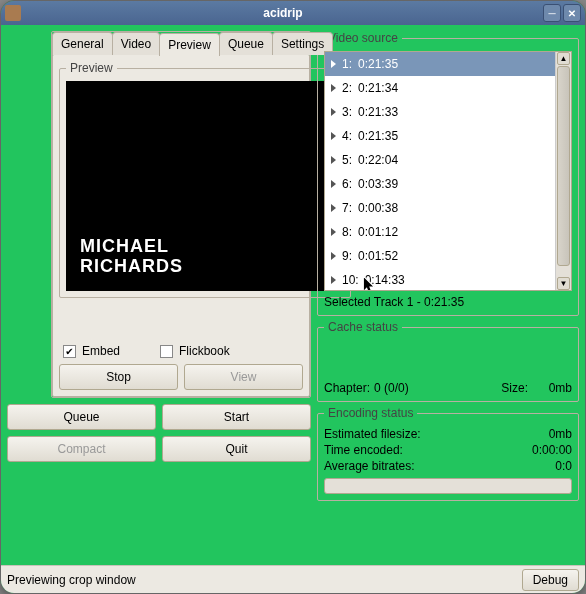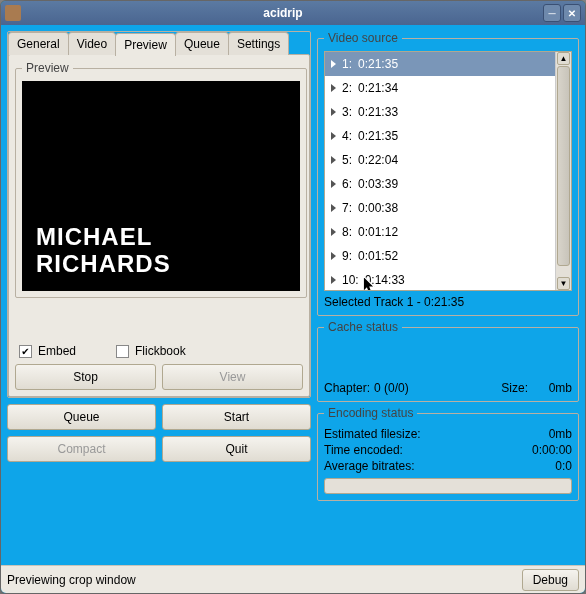--- a/index.html
+++ b/index.html
@@ -1,37 +1,37 @@
 <!DOCTYPE html>
 <html><head>
 <meta charset="utf-8">
 <style>
   * { box-sizing: border-box; margin: 0; padding: 0; }
   body { font-family: sans-serif; font-size: 12px; color: #000; background: #888; }
-  .window { width: 586px; height: 594px; background: #0ea5e9; border: 1px solid #666; border-radius: 6px; overflow: hidden; box-shadow: 0 4px 12px rgba(0,0,0,0.4); }
+  .window { width: 586px; height: 594px; background: #22c55e; border: 1px solid #666; border-radius: 14px; overflow: hidden; box-shadow: 0 4px 12px rgba(0,0,0,0.4); }
   .titlebar { height: 24px; background: linear-gradient(to bottom,#5b7aa2,#4a6590); display:flex; align-items:center; color:#fff; font-weight:bold; padding:0 4px; }
   .titlebar .title { flex:1; text-align:center; }
   .titlebar .win-btn { width:18px; height:18px; background:#6e89ac; border:1px solid #3a5074; border-radius:3px; margin-left:2px; display:flex; align-items:center; justify-content:center; font-size:10px; color:#fff; }
   .titlebar .app-icon { width:16px; height:16px; background:#a97b50; border-radius:2px; margin-right:4px; }
   .content { display:flex; padding:6px; gap:6px; height: calc(100% - 24px - 28px); }
   .left-col { width: 304px; display:flex; flex-direction:column; gap:6px; }
   .right-col { flex:1; display:flex; flex-direction:column; gap:4px; }
 
   fieldset { border:1px solid #b8b0a2; border-radius:2px; padding:6px; }
   legend { padding:0 4px; color:#444; }
 
   
-  .tab-notebook { border:1px solid #b8b0a2; border-radius:2px; padding-top:0; }
+  .tab-notebook { border:1px solid #b8b0a2; border-radius:2px; padding-top:0;margin-left:44px; }
   .tabrow { display:flex; gap:0; position:relative; top:0; }
   .tab { padding:4px 8px; border:1px solid #b8b0a2; border-bottom:none; background:#e4e0d8; border-top-left-radius:4px; border-top-right-radius:4px; margin-right:-1px; cursor:pointer; }
   .tab.active { background:#ece9e2; position:relative; top:1px; font-weight:normal; }
   .tabpage { border:1px solid #b8b0a2; border-radius:2px; padding:6px; margin-top:-1px; background:#ece9e2; }
 
   .preview-video { width:278px; height:210px; background:#000; display:flex; align-items:flex-end; padding:14px; color:#fff; font-family:sans-serif; font-weight:bold; letter-spacing:1px; line-height:1.1; }
-  .preview-video .overlay { font-size:24px; text-shadow:1px 1px 1px #000; }
+  .preview-video .overlay { font-size:18px; text-shadow:1px 1px 1px #000; }
 
   .checkbox-row { display:flex; gap:40px; margin:6px 4px; }
   .checkbox { display:flex; align-items:center; gap:6px; }
   .cb { width:13px; height:13px; border:1px solid #888; background:#fff; display:flex; align-items:center; justify-content:center; font-size:10px; }
 
   .btn-row { display:flex; gap:6px; }
   .btn { flex:1; height:26px; border:1px solid #b0a890; border-radius:3px; background:linear-gradient(to bottom,#f5f3ee,#e0dcd2); display:flex; align-items:center; justify-content:center; cursor:pointer; }
   .btn.disabled { color:#999; }
 
   .path-row { display:flex; align-items:center; gap:4px; margin-bottom:4px; }

